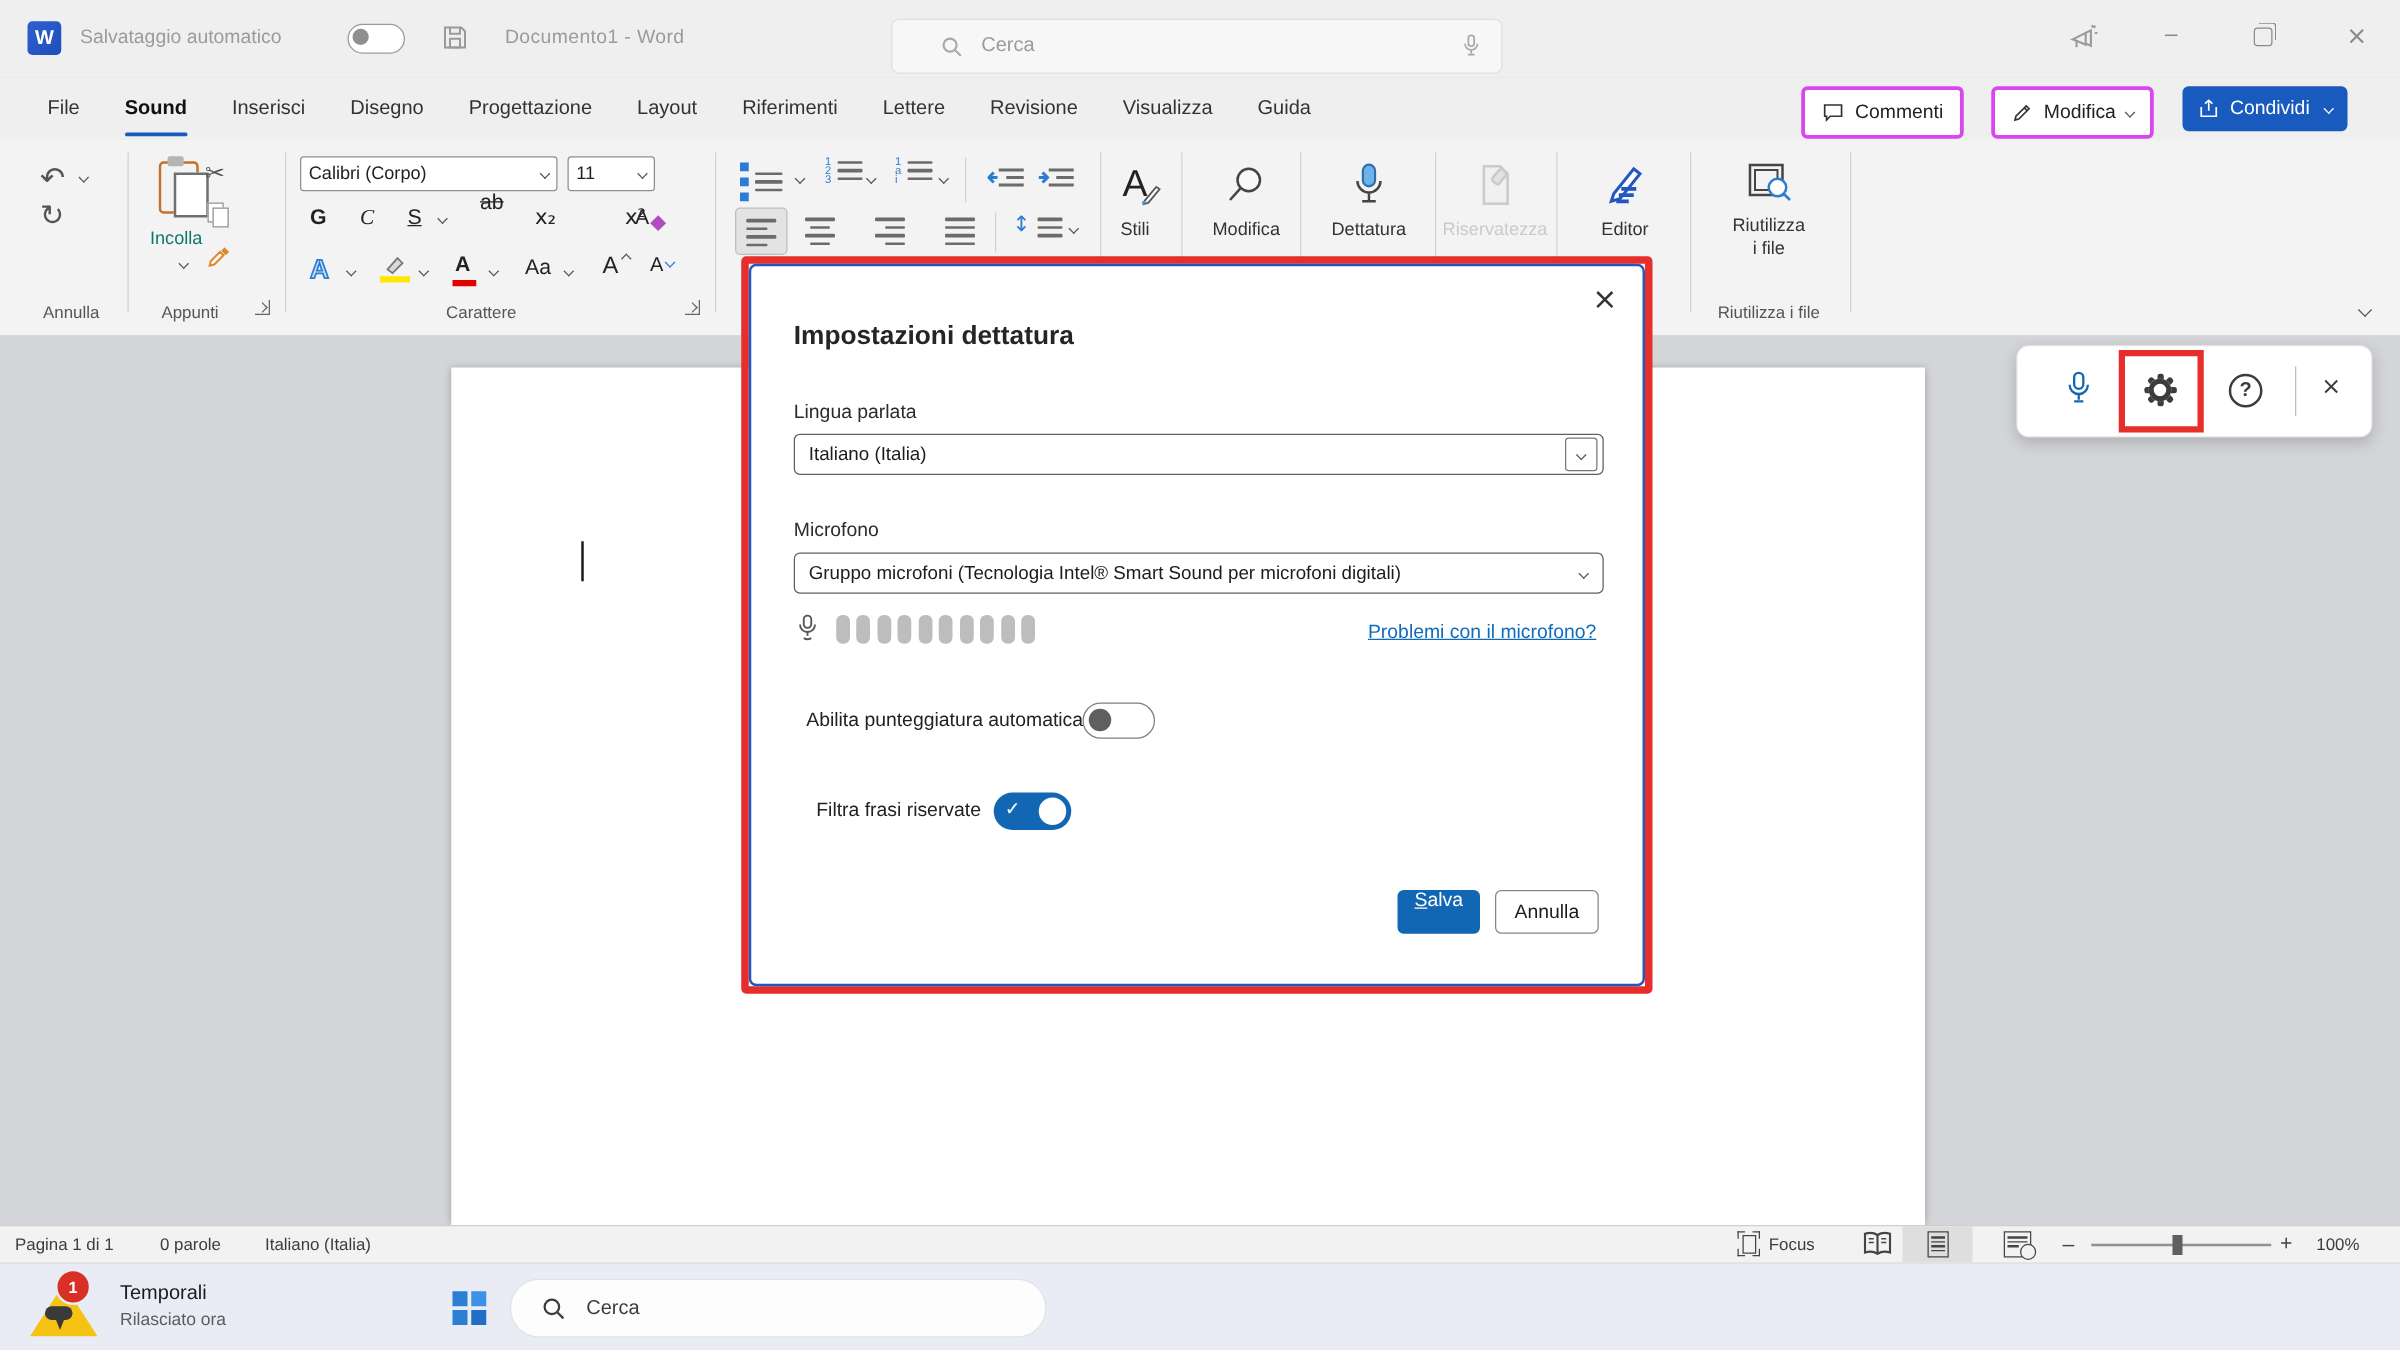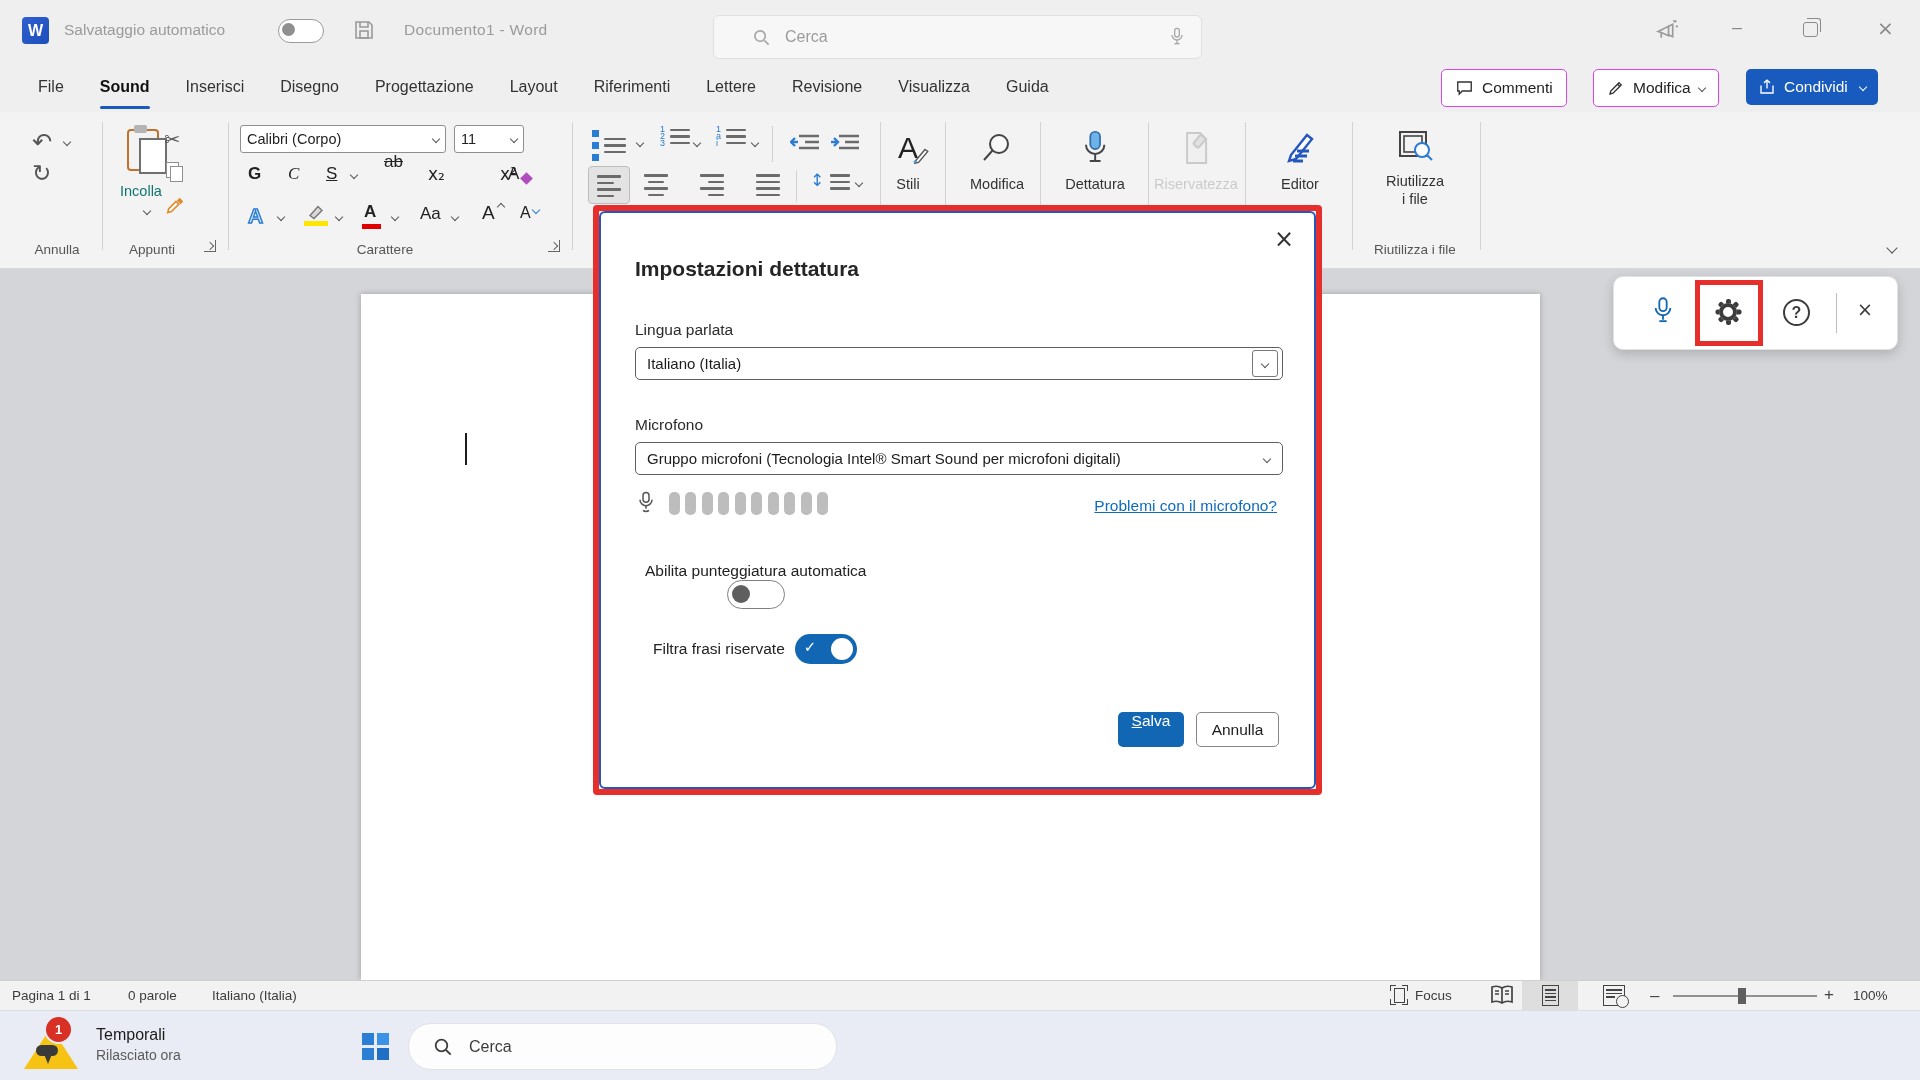--- a/index.html
+++ b/index.html
@@ -20,21 +20,21 @@
   .toggle-off-sm{width:44px;height:22px;border:1.5px solid #9a9a9a;border-radius:12px;background:#fff;position:relative;}
   .toggle-off-sm i{position:absolute;left:3px;top:3px;width:13px;height:13px;border-radius:50%;background:#8f8f8f;}
   .searchpill{left:713px;top:15px;width:487px;height:42px;background:#f7f7f7;border:1px solid #e0e0e0;border-radius:6px;display:flex;align-items:center;}
   .graytxt{color:#9b9b9b;}
   .winctl{color:#8a8a8a;font-size:18px;}
   
   .tabrow{left:0;top:62px;width:1920px;height:50px;background:#efefef;}
   .tab{font-size:16px;color:#333;padding:0 4px;height:50px;display:flex;align-items:center;position:relative;}
   .tab.active{font-weight:bold;color:#111;}
   .tab.active::after{content:"";position:absolute;left:4px;right:4px;bottom:3px;height:3.5px;background:#185abd;border-radius:2px;}
-  .pillbtn{height:36px;border:1px solid #d946ef;border-radius:5px;background:#fff;display:flex;align-items:center;gap:8px;padding:0 13px;font-size:15.5px;color:#222;}
+  .pillbtn{height:36px;border:3px solid #d946ef;border-radius:5px;background:#fff;display:flex;align-items:center;gap:8px;padding:0 13px;font-size:15.5px;color:#222;}
   .sharebtn{height:36px;border-radius:5px;background:#185abd;color:#fff;display:flex;align-items:center;gap:8px;padding:0 12px;font-size:15.5px;}
   
   .ribbon{left:0;top:112px;width:1920px;height:156px;background:#f3f3f3;border-bottom:1px solid #d8d8d8;}
   .grouplabel{position:absolute;top:130px;font-size:13.5px;color:#555;text-align:center;transform:translateX(-50%);}
   .combobox{position:absolute;background:#fff;border:1px solid #8f8f8f;border-radius:3px;display:flex;align-items:center;font-size:14.5px;color:#222;padding:0 6px;height:28px;box-sizing:border-box;}
   .fbtn{position:absolute;font-size:17px;color:#222;}
   .launcher{position:absolute;width:11px;height:11px;border-right:1.5px solid #666;border-bottom:1.5px solid #666;}
   .launcher::after{content:"";position:absolute;right:2px;bottom:2px;width:5px;height:5px;border-right:1.5px solid #666;border-bottom:1.5px solid #666;transform:rotate(-45deg);}
   .bigbtn{position:absolute;transform:translateX(-50%);display:flex;flex-direction:column;align-items:center;gap:6px;top:14px;}
   .bigbtn .lbl{font-size:14.5px;color:#333;}
@@ -452,21 +452,21 @@
           <span class="levelbar"></span>
           <span class="levelbar"></span>
           <span class="levelbar"></span>
           <span class="levelbar"></span>
           <span class="levelbar"></span>
           <span class="levelbar"></span>
           <span class="levelbar"></span>
       </div>
       <a class="abs" style="top:284px;right:37px;color:#0f6cbd;font-size:15.5px;text-decoration:underline;">Problemi con il microfono?</a>
 
-      <div class="abs flex" style="left:44px;top:349px;gap:0;flex-direction:column;">
+      <div class="abs flex" style="left:44px;top:349px;gap:0;">
         <span style="font-size:15.5px;color:#222;">Abilita punteggiatura automatica</span>
         <span class="toggle-off">
             <i></i>
           </span>
       </div>
 
       <div class="abs flex" style="left:40px;top:421px;gap:10px;margin-left:12px;">
         <span style="font-size:15.5px;color:#222;">Filtra frasi riservate</span>
         <span class="toggle-on">
             <span class="ck glyph">✓</span>

